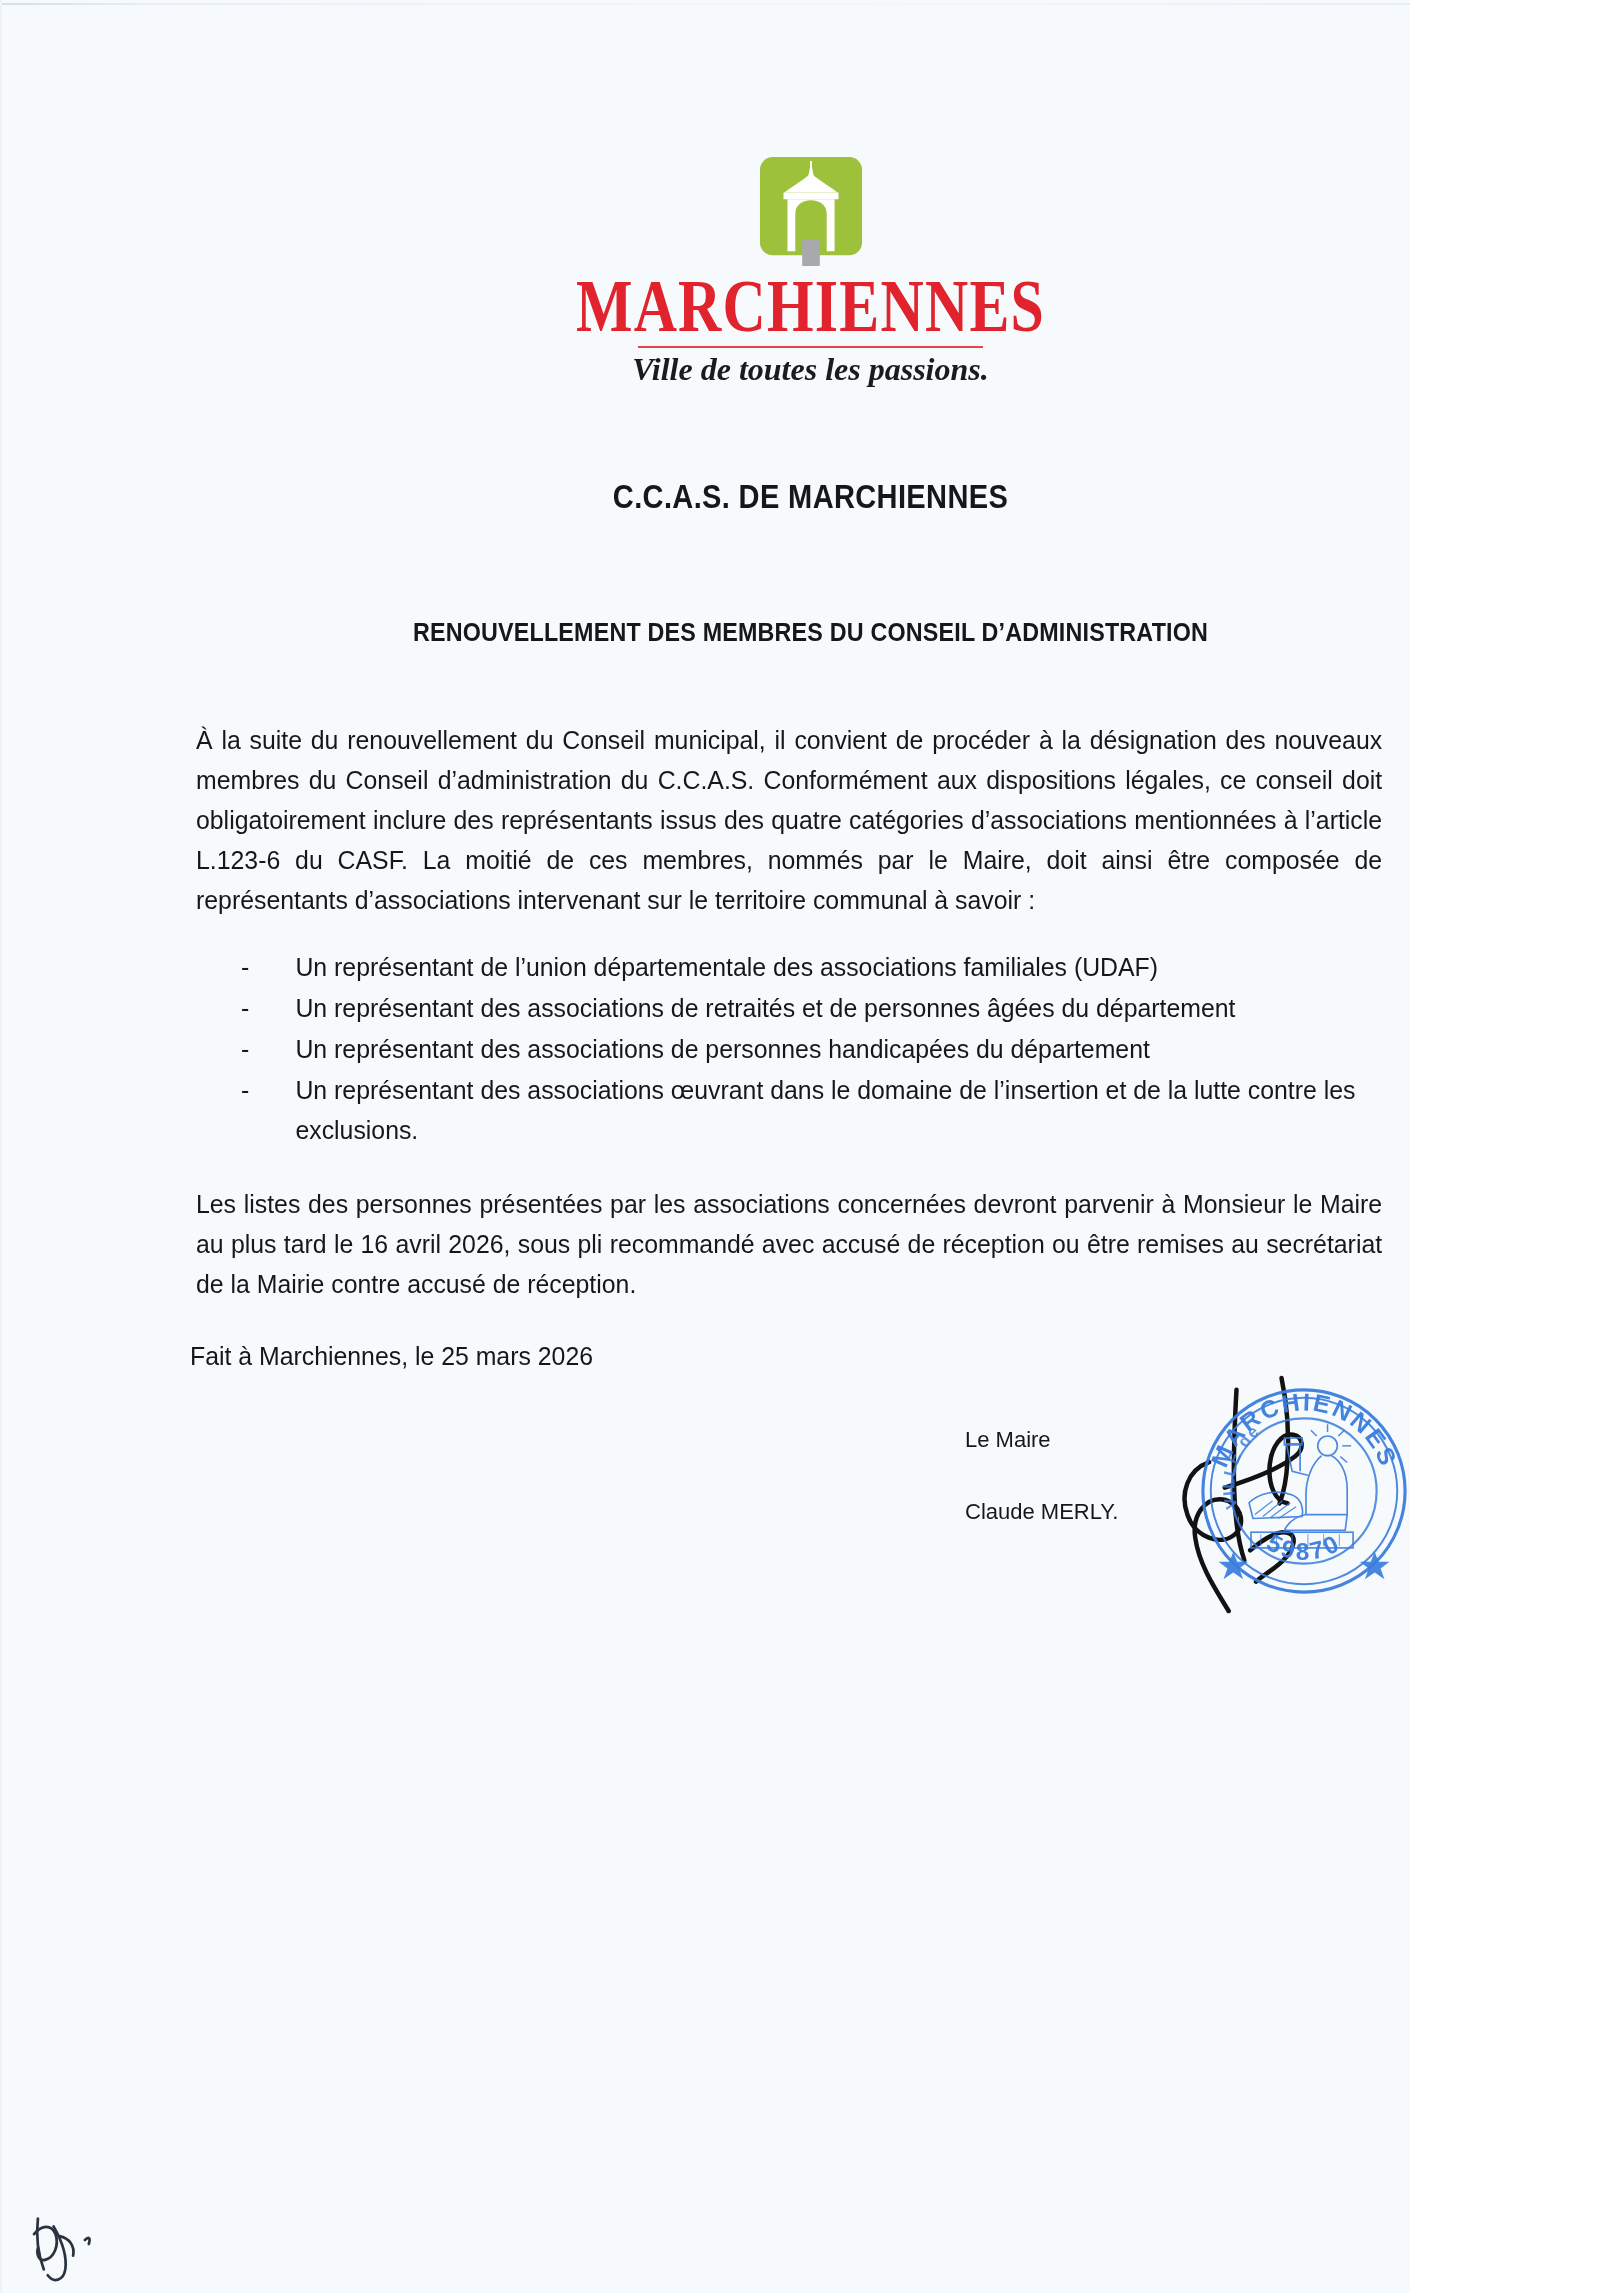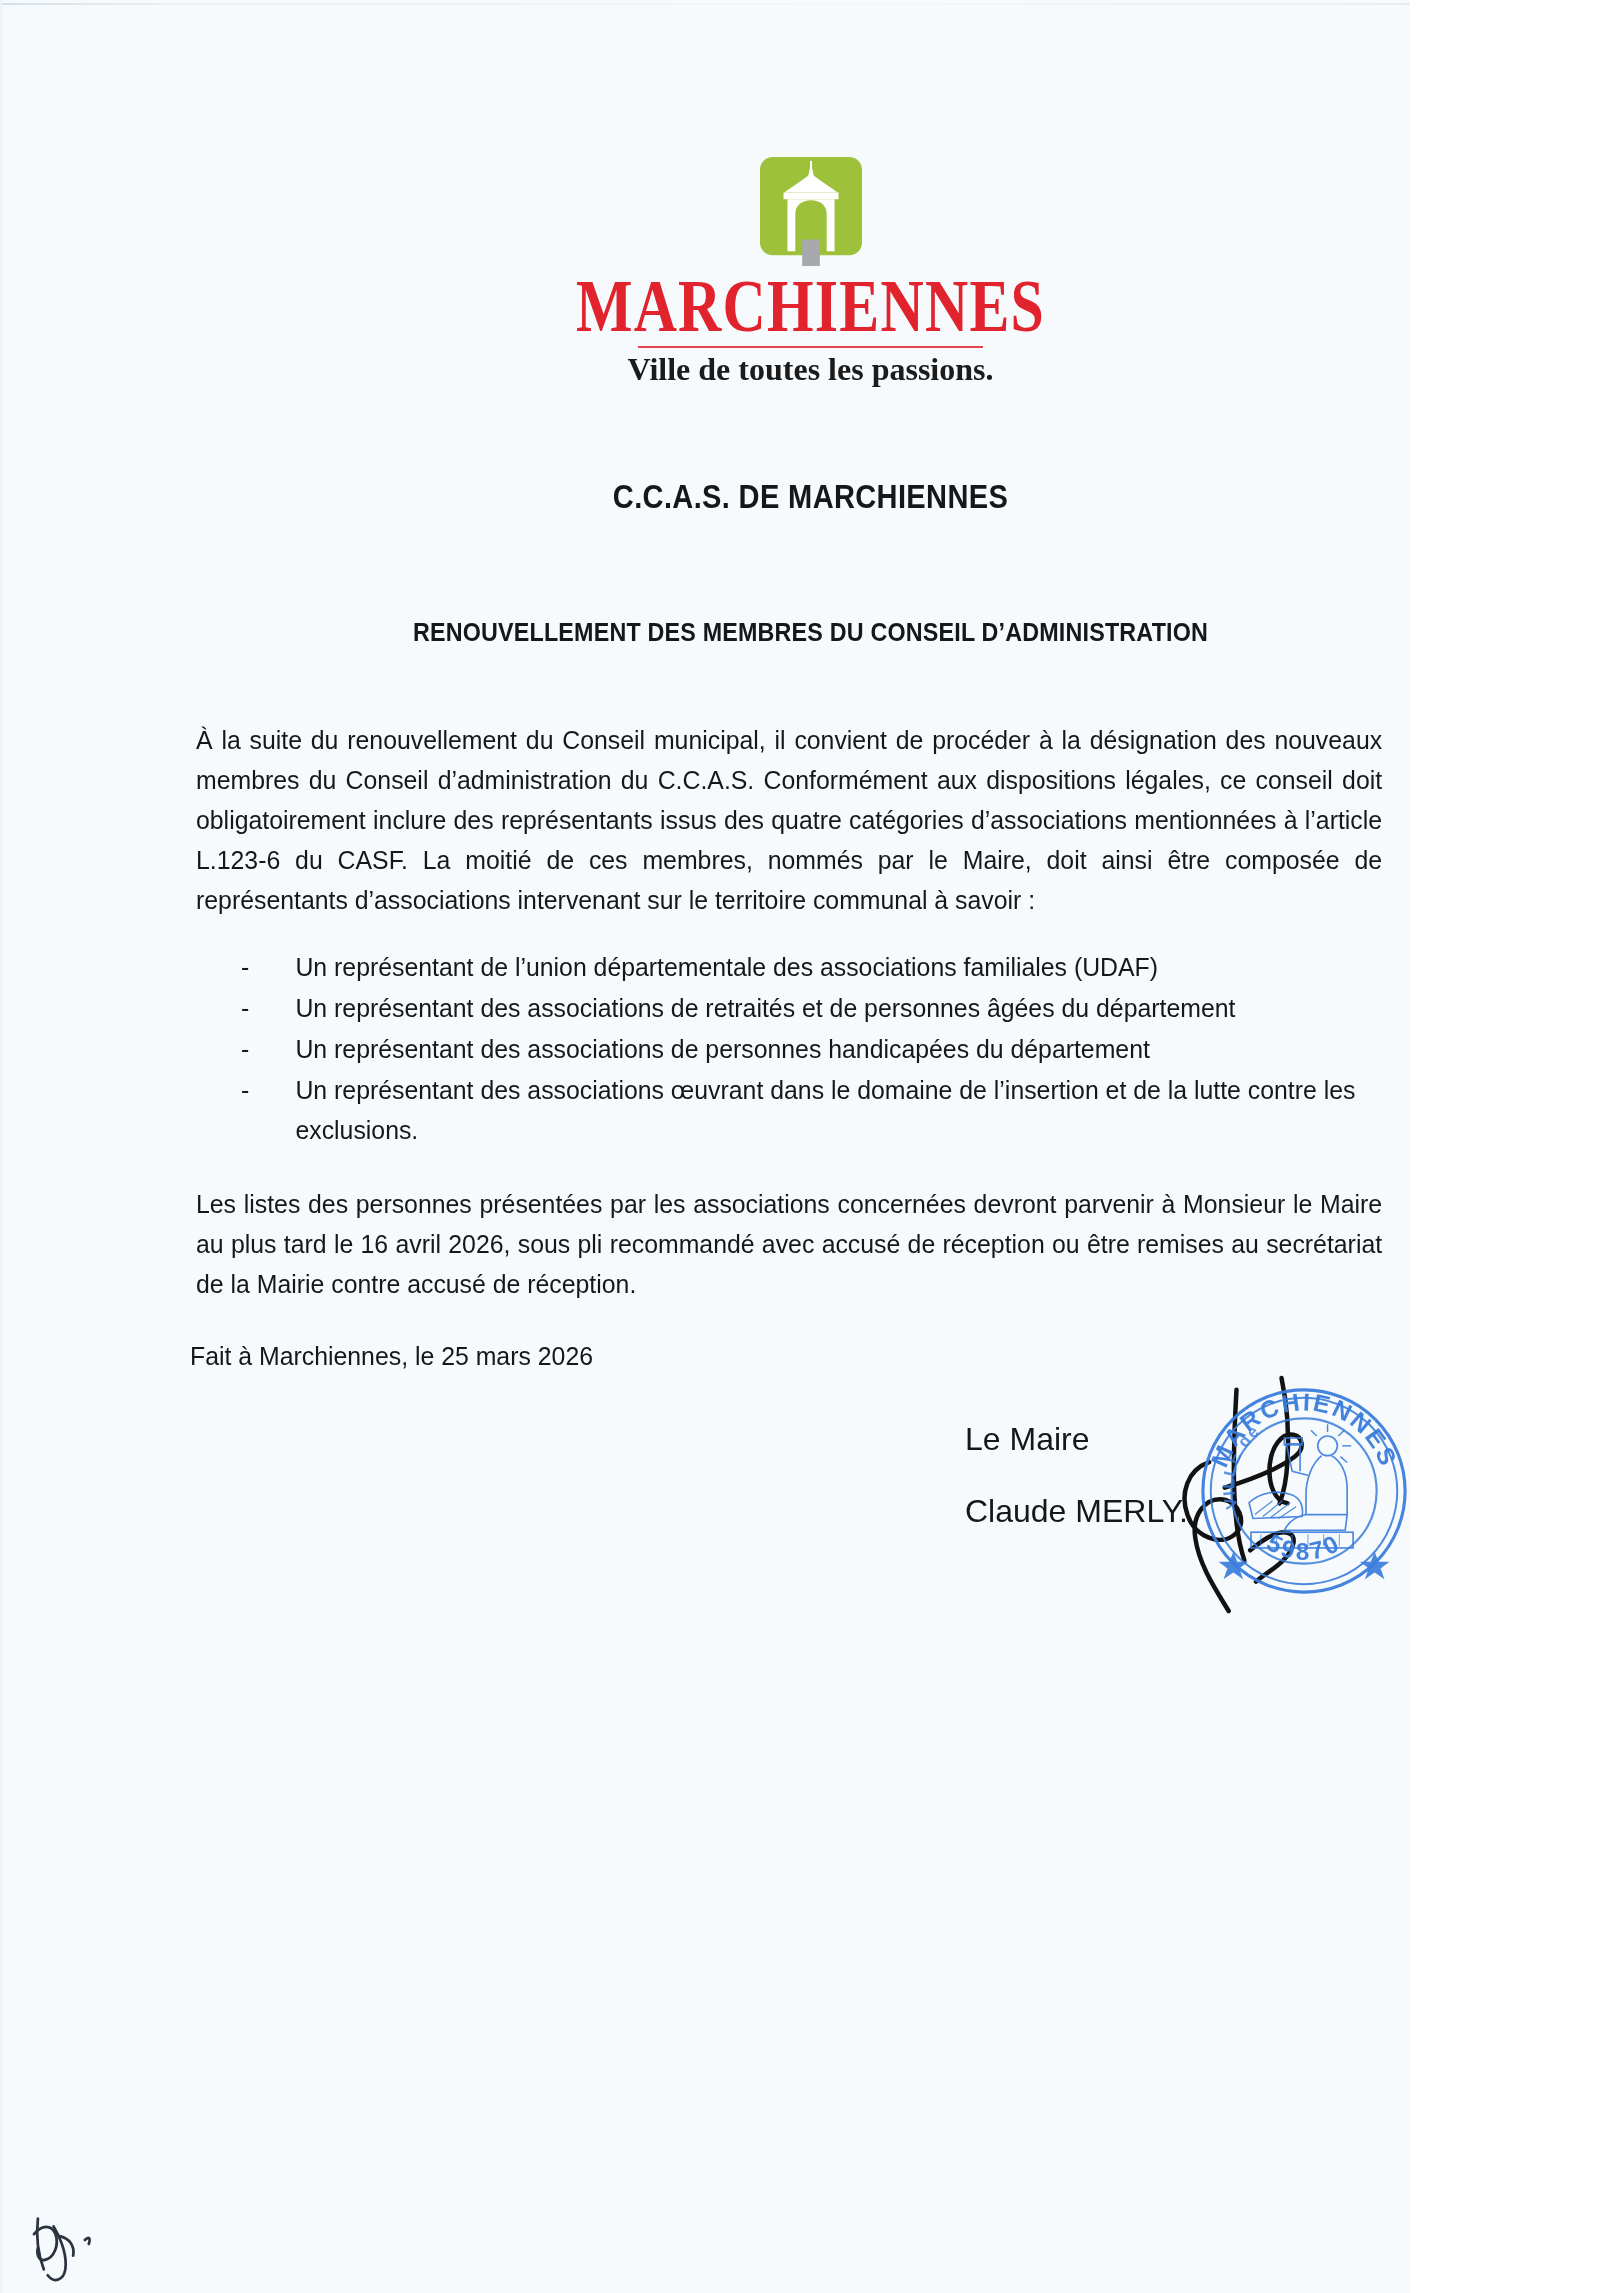--- a/index.html
+++ b/index.html
@@ -77,20 +77,21 @@
   .logo-rule {
     width: 345px;
     height: 2px;
     background: #e1232e;
     margin: 1px auto 0 auto;
     opacity: .85;
   }
   .logo-tagline {
     font-family: "Liberation Serif", "DejaVu Serif", serif;
     font-weight: 700;
+    font-style: italic;
     font-size: 32px;
     line-height: 39px;
     color: #1b1b1b;
     margin-top: 2px;
     white-space: nowrap;
   }
 
   
   .doc-title {
     position: absolute;
@@ -175,21 +176,21 @@
 
   
   .signature-block {
     position: absolute;
     left: 965px;
     top: 1423px;
     width: 323px;
   }
   .sig-role,
   .sig-name {
-    font-size: 32px;
+    font-size: 22px;
     line-height: 33px;
     color: #15181b;
   }
   .sig-name { margin-top: 39px; }
 
   .sig-scribble {
     position: absolute;
     left: 1166px;
     top: 1372px;
     width: 186px;

